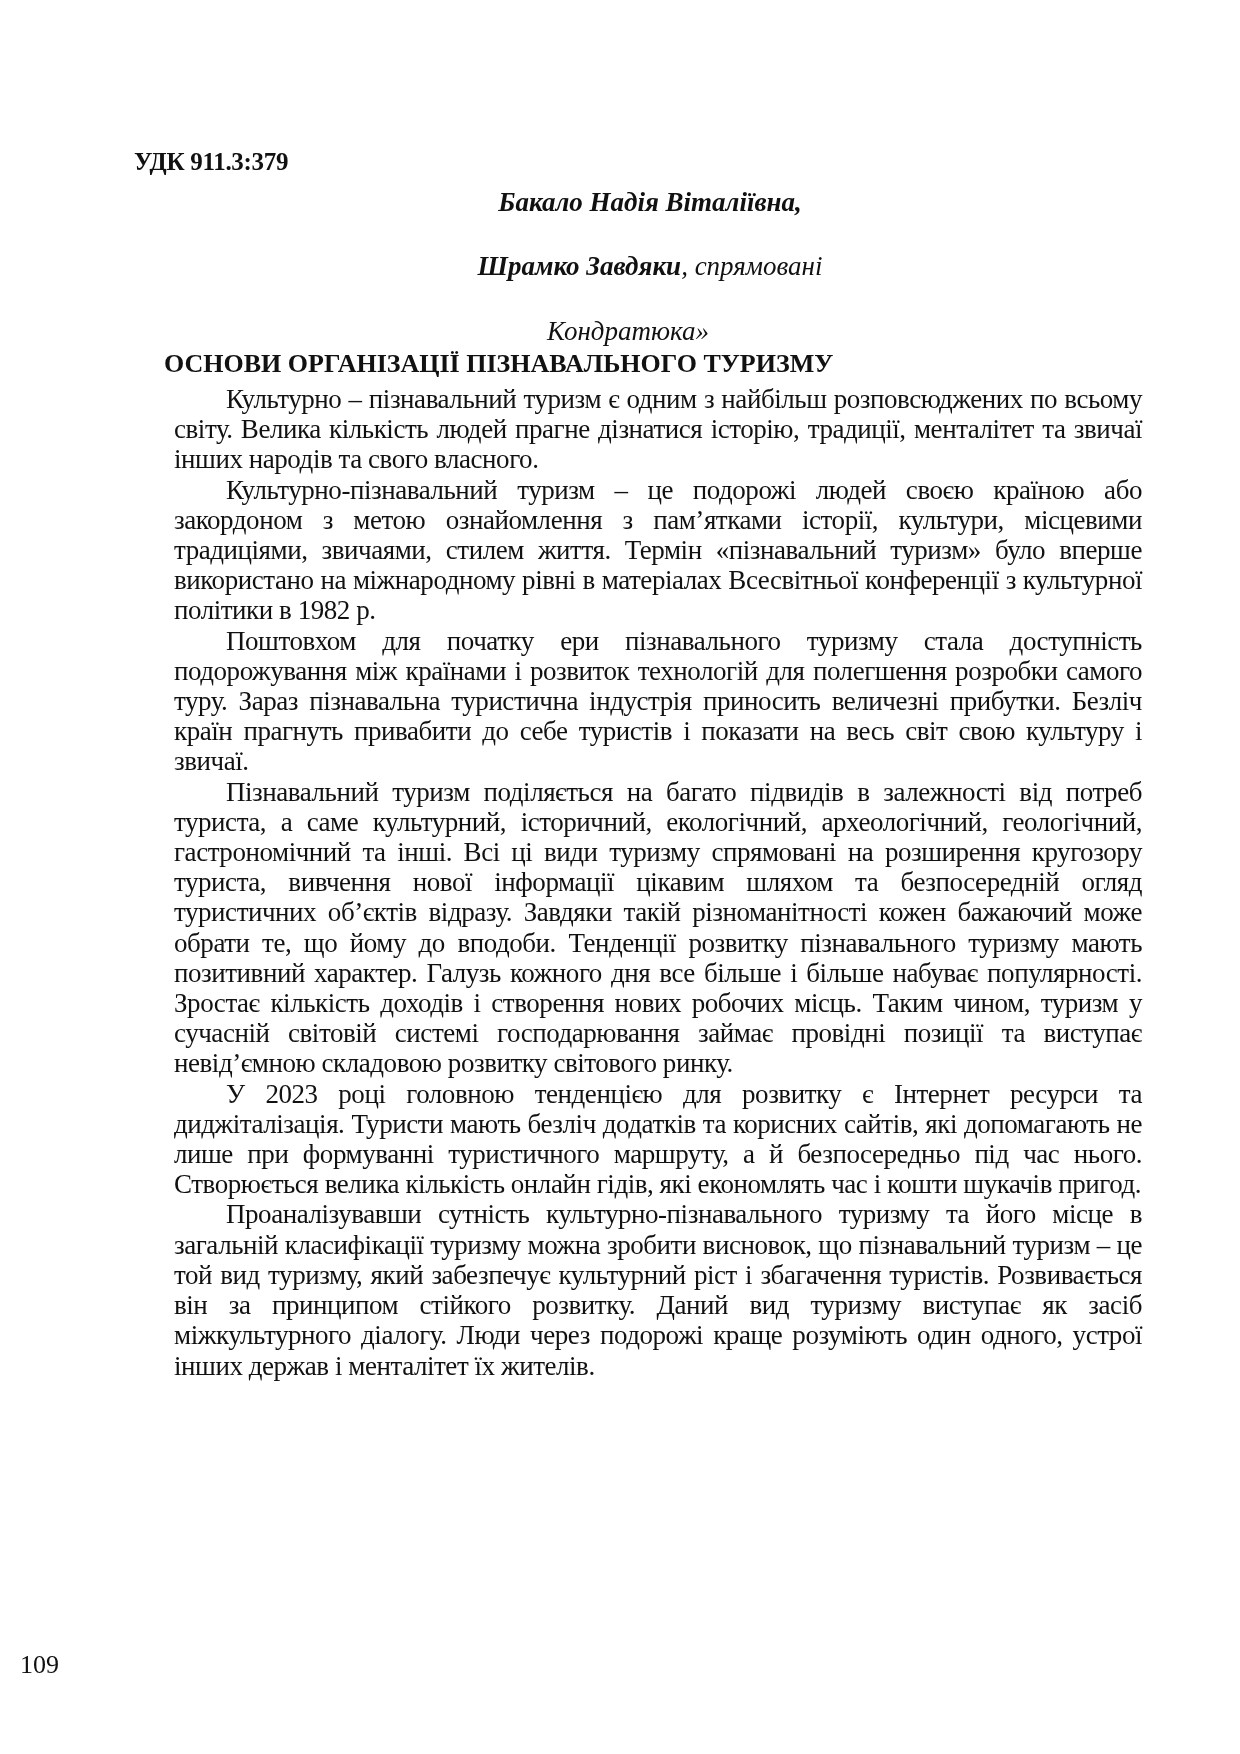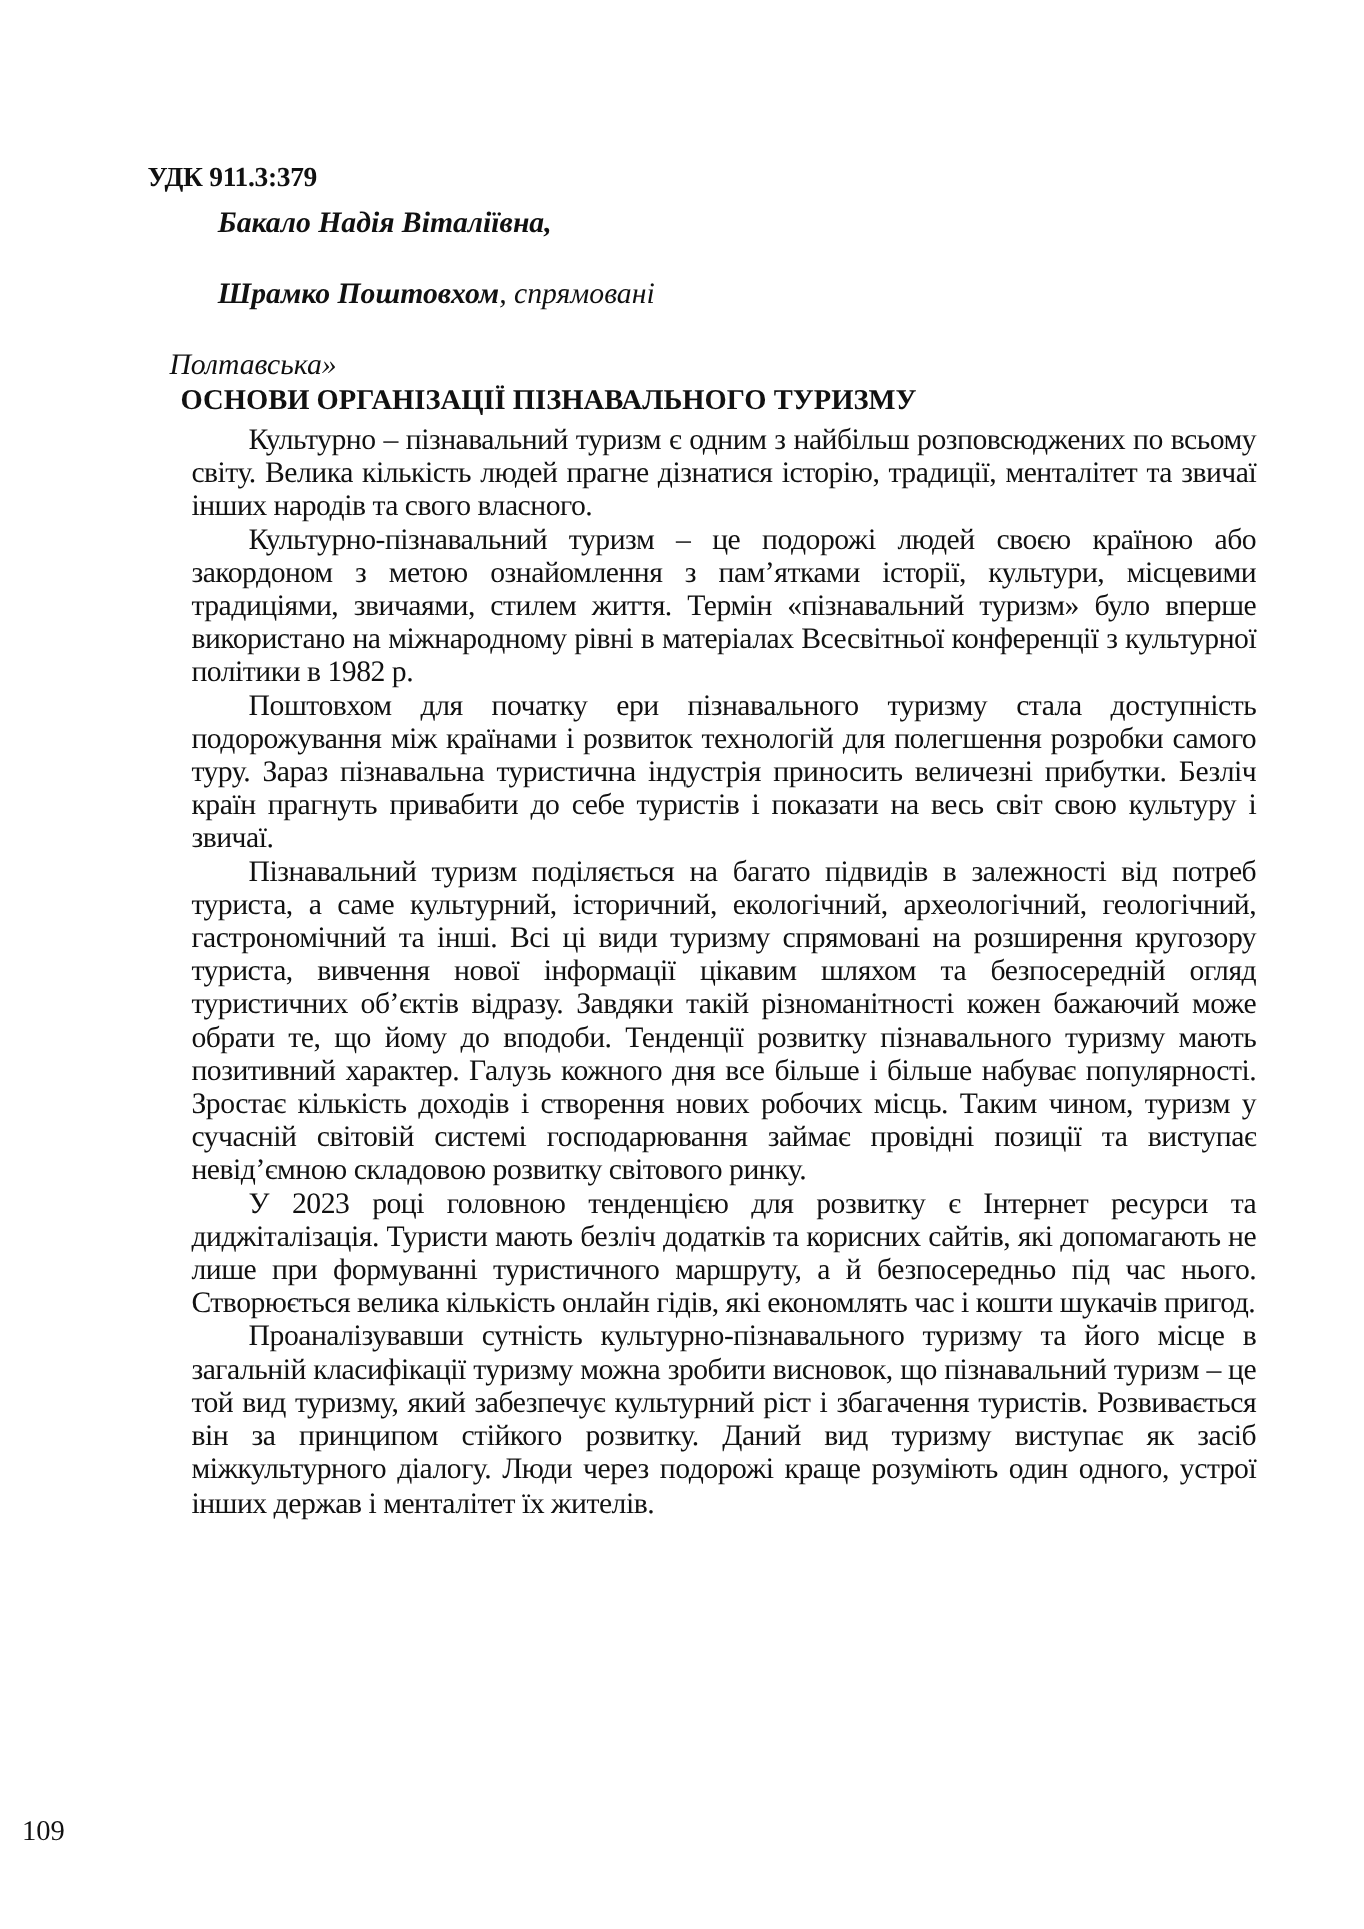--- a/index.html
+++ b/index.html
@@ -8,21 +8,21 @@
     position: absolute; left: 0; top: 0; width: 1240px; height: 1296px;
     font-family: "Liberation Serif", "DejaVu Serif", serif;
     color: #111111;
   }
   .udk {
     position: absolute; left: 134px; top: 148px;
     font-size: 25px; font-weight: bold; letter-spacing: -0.3px;
   }
   .hdr-line {
     position: absolute; left: 134px; width: 968px;
-    font-size: 27px; line-height: 30px; white-space: nowrap;
+    text-align: center; font-size: 27px; line-height: 30px; white-space: nowrap;
   }
   .author1 { top: 187px; font-weight: bold; font-style: italic; padding-left: 64px; box-sizing: border-box; }
   .degree  { top: 219px; font-style: italic; padding-left: 36px; box-sizing: border-box; }
   .author2 { top: 251px; padding-left: 64px; box-sizing: border-box; }
   .author2 .nm { font-weight: bold; font-style: italic; }
   .author2 .role { font-style: italic; }
   .univ    { top: 284px; font-style: italic; padding-left: 20px; box-sizing: border-box; }
   .univ2   { top: 316px; font-style: italic; padding-left: 20px; box-sizing: border-box; }
   .title {
     position: absolute; left: 134px; width: 968px; top: 349px;
@@ -42,22 +42,22 @@
   }
 </style>
 </head>
 <body>
 
 <div class="page">
 
   <div class="udk">УДК 911.3:379</div>
 
   <div class="hdr-line author1">Бакало Надія Віталіївна,</div>
-  <div class="hdr-line author2"><span class="nm">Шрамко Поштовхом</span><span class="role">, спрямовані</span></div>
-  <div class="hdr-line univ2">Полтавська»</div>
+  <div class="hdr-line author2"><span class="nm">Шрамко Завдяки</span><span class="role">, спрямовані</span></div>
+  <div class="hdr-line univ2">Кондратюка»</div>
 
   <div class="title">ОСНОВИ ОРГАНІЗАЦІЇ ПІЗНАВАЛЬНОГО ТУРИЗМУ</div>
 
   <div class="body">
     <p>Культурно – пізнавальний туризм є одним з найбільш розповсюджених по всьому світу. Велика кількість людей прагне дізнатися історію, традиції, менталітет та звичаї інших народів та свого власного.</p>
     <p>Культурно-пізнавальний туризм – це подорожі людей своєю країною або закордоном з метою ознайомлення з пам’ятками історії, культури, місцевими традиціями, звичаями, стилем життя. Термін «пізнавальний туризм» було вперше використано на міжнародному рівні в матеріалах Всесвітньої конференції з культурної політики в 1982 р.</p>
     <p>Поштовхом для початку ери пізнавального туризму стала доступність подорожування між країнами і розвиток технологій для полегшення розробки самого туру. Зараз пізнавальна туристична індустрія приносить величезні прибутки. Безліч країн прагнуть привабити до себе туристів і показати на весь світ свою культуру і звичаї.</p>
     <p>Пізнавальний туризм поділяється на багато підвидів в залежності від потреб туриста, а саме культурний, історичний, екологічний, археологічний, геологічний, гастрономічний та інші. Всі ці види туризму спрямовані на розширення кругозору туриста, вивчення нової інформації цікавим шляхом та безпосередній огляд туристичних об’єктів відразу. Завдяки такій різноманітності кожен бажаючий може обрати те, що йому до вподоби. Тенденції розвитку пізнавального туризму мають позитивний характер. Галузь кожного дня все більше і більше набуває популярності. Зростає кількість доходів і створення нових робочих місць. Таким чином, туризм у сучасній світовій системі господарювання займає провідні позиції та виступає невід’ємною складовою розвитку світового ринку.</p>
     <p>У 2023 році головною тенденцією для розвитку є Інтернет ресурси та диджіталізація. Туристи мають безліч додатків та корисних сайтів, які допомагають не лише при формуванні туристичного маршруту, а й безпосередньо під час нього. Створюється велика кількість онлайн гідів, які економлять час і кошти шукачів пригод.</p>
     <p>Проаналізувавши сутність культурно-пізнавального туризму та його місце в загальній класифікації туризму можна зробити висновок, що пізнавальний туризм – це той вид туризму, який забезпечує культурний ріст і збагачення туристів. Розвивається він за принципом стійкого розвитку. Даний вид туризму виступає як засіб міжкультурного діалогу. Люди через подорожі краще розуміють один одного, устрої інших держав і менталітет їх жителів.</p>

